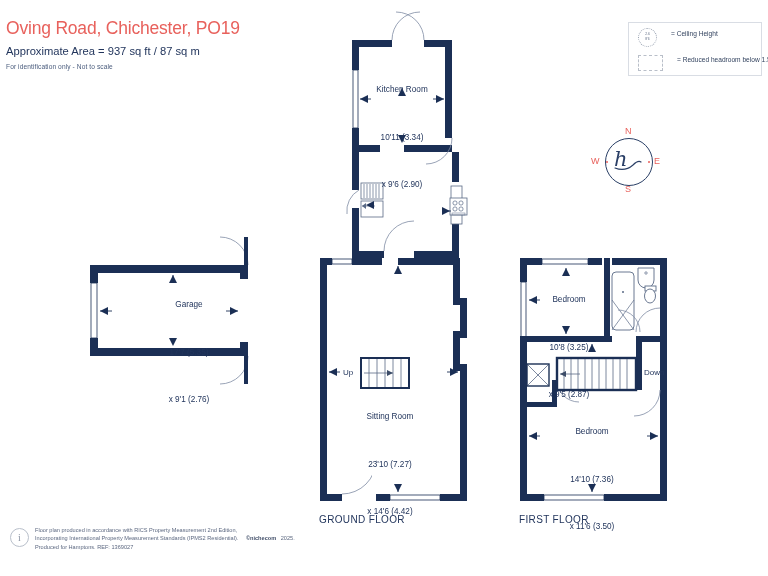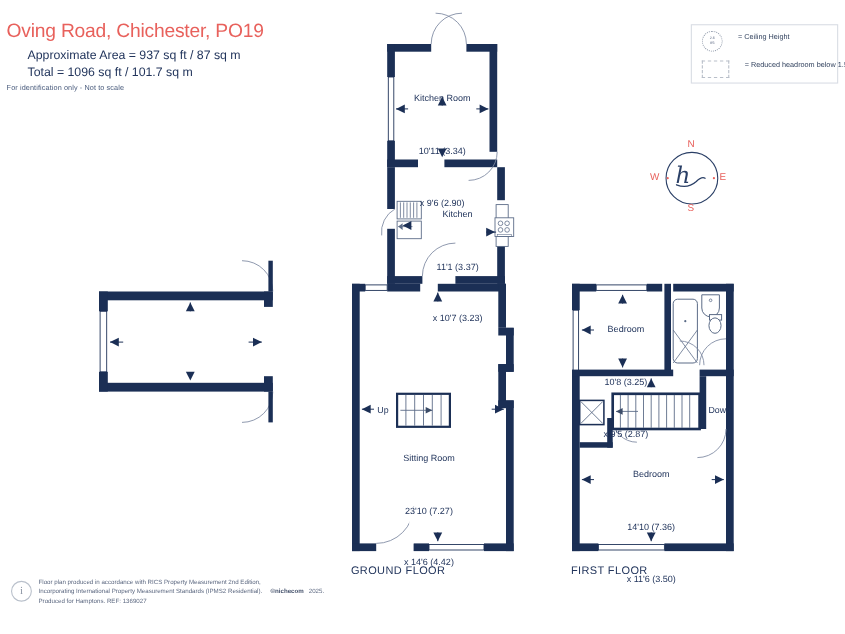--- a/index.html
+++ b/index.html
@@ -32,21 +32,20 @@
     letter-spacing: -0.2px;
     white-space: nowrap;
     margin: 0 0 5px 0;
     font-weight: 400;
   }
   .area-line {
     font-size: 11.2px;
     color: #22355c;
     line-height: 14.6px;
     white-space: nowrap;
-    margin-left: 19px;
   }
   #disclaimer {
     font-size: 6.6px;
     color: #4a5c7d;
     margin-top: 4px;
     letter-spacing: 0.1px;
   }
 
   
   #legend {
@@ -168,21 +167,20 @@
   svg { display: block; }
 </style>
 </head>
 <body>
 
 <div id="canvas">
 
   <div id="header" class="abs">
     <div id="title">Oving Road, Chichester, PO19</div>
     <div class="area-line">Approximate Area = 937 sq ft / 87 sq m</div>
-    <div class="area-line">Total = 1096 sq ft / 101.7 sq m</div>
     <div id="disclaimer">For identification only - Not to scale</div>
   </div>
 
   <div id="legend" class="abs">
     <div class="legend-row r1">
       <div class="legend-sym">
         <div class="legend-circle">
           <span>2.6</span>
           <span style="top:8px">8'6</span>
         </div>
@@ -452,26 +450,26 @@
       <line x1="647" y1="436" x2="658" y2="436" stroke="#1b2f55" stroke-width="0.9"></line>
     </g>
   </svg>
 
   <div class="room-txt" style="left:352px; top:84px; width:100px;">
     <div class="rn">Kitchen Room</div>
     <div class="rd">10'11 (3.34)</div>
     <div class="rd">x 9'6 (2.90)</div>
   </div>
 
-  <div class="room-txt" style="left:380px; top:189px; width:72px;">
-    <div class="rn">Kitchen</div>
-    <div class="rd">11'1 (3.37)</div>
-    <div class="rd">x 10'7 (3.23)</div>
-  </div>
-
+
+  <div class="room-txt" style="left:139px; top:299px; width:100px;">
+    <div class="rn">Garage</div>
+    <div class="rd">17'7 (5.35)</div>
+    <div class="rd">x 9'1 (2.76)</div>
+  </div>
 
   <div class="room-txt" style="left:340px; top:411px; width:100px;">
     <div class="rn">Sitting Room</div>
     <div class="rd">23'10 (7.27)</div>
     <div class="rd">x 14'6 (4.42)</div>
   </div>
 
   <div class="room-txt" style="left:527px; top:294px; width:84px;">
     <div class="rn">Bedroom</div>
     <div class="rd">10'8 (3.25)</div>

